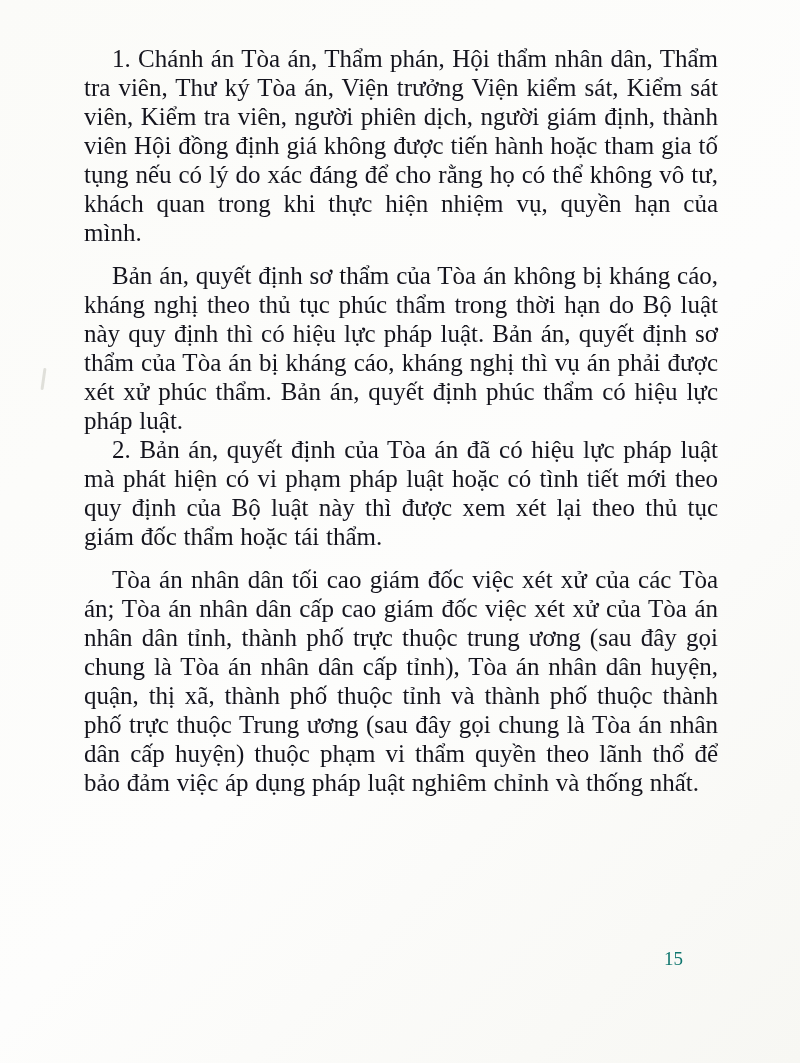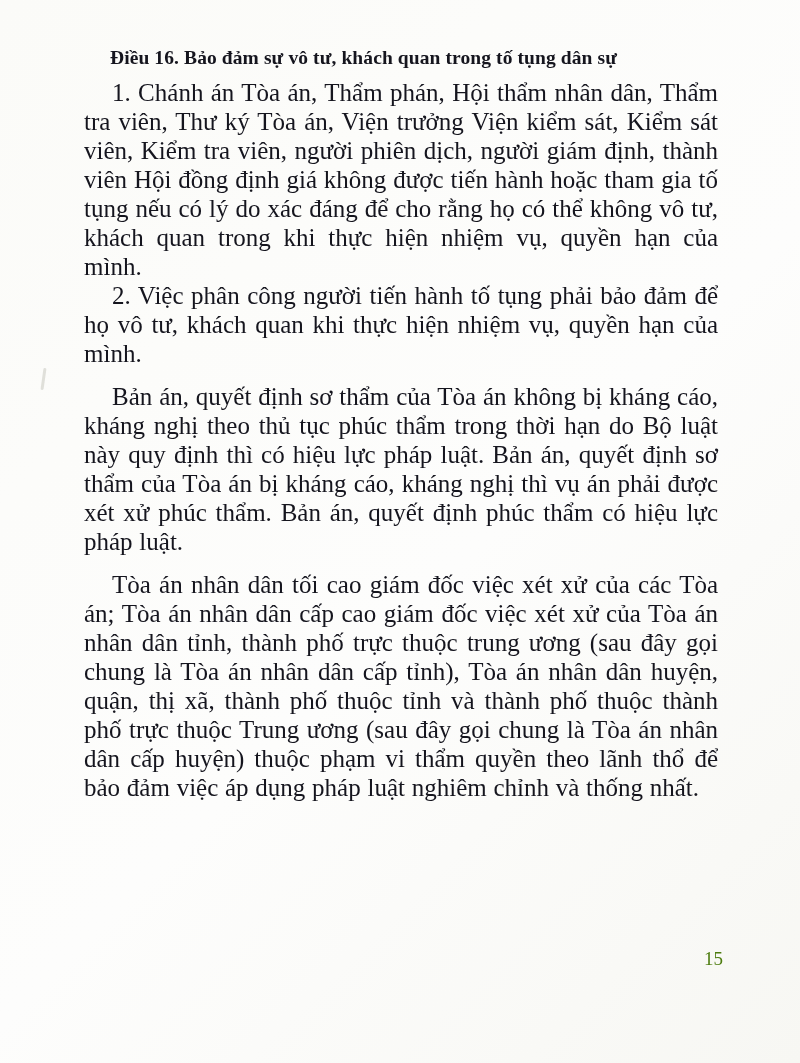--- a/index.html
+++ b/index.html
@@ -33,23 +33,23 @@
     font-size: 25px;
     line-height: 29px;
     margin: 0;
     text-align: justify;
     text-indent: 28px;
     word-spacing: 0.5px;
   }
   .page-number {
     position: absolute;
     top: 948px;
-    left: 704px;
+    left: 664px;
     font-size: 19px;
-    color: #4d7c0f;
+    color: #0f766e;
   }
   .scan-artifact {
     position: absolute;
     left: 42px;
     top: 368px;
     width: 3px;
     height: 22px;
     background: #d8d8d2;
     border-radius: 2px;
     transform: rotate(8deg);
@@ -57,27 +57,26 @@
   }
 </style>
 </head>
 <body>
 
 <div class="scan-artifact"></div>
 
 <main class="page-content">
 
   <section class="section">
-    <h2 class="heading">Điều 16. Bảo đảm sự vô tư, khách quan trong tố tụng dân sự</h2>
     <p class="para">1. Chánh án Tòa án, Thẩm phán, Hội thẩm nhân dân, Thẩm tra viên, Thư ký Tòa án, Viện trưởng Viện kiểm sát, Kiểm sát viên, Kiểm tra viên, người phiên dịch, người giám định, thành viên Hội đồng định giá không được tiến hành hoặc tham gia tố tụng nếu có lý do xác đáng để cho rằng họ có thể không vô tư, khách quan trong khi thực hiện nhiệm vụ, quyền hạn của mình.</p>
-    <p class="para">2. Việc phân công người tiến hành tố tụng phải bảo đảm để họ vô tư, khách quan khi thực hiện nhiệm vụ, quyền hạn của mình.</p>
   </section>
 
   <section class="section">
     <p class="para">Bản án, quyết định sơ thẩm của Tòa án không bị kháng cáo, kháng nghị theo thủ tục phúc thẩm trong thời hạn do Bộ luật này quy định thì có hiệu lực pháp luật. Bản án, quyết định sơ thẩm của Tòa án bị kháng cáo, kháng nghị thì vụ án phải được xét xử phúc thẩm. Bản án, quyết định phúc thẩm có hiệu lực pháp luật.</p>
+    <p class="para">2. Bản án, quyết định của Tòa án đã có hiệu lực pháp luật mà phát hiện có vi phạm pháp luật hoặc có tình tiết mới theo quy định của Bộ luật này thì được xem xét lại theo thủ tục giám đốc thẩm hoặc tái thẩm.</p>
   </section>
 
   <section class="section">
     <p class="para">Tòa án nhân dân tối cao giám đốc việc xét xử của các Tòa án; Tòa án nhân dân cấp cao giám đốc việc xét xử của Tòa án nhân dân tỉnh, thành phố trực thuộc trung ương (sau đây gọi chung là Tòa án nhân dân cấp tỉnh), Tòa án nhân dân huyện, quận, thị xã, thành phố thuộc tỉnh và thành phố thuộc thành phố trực thuộc Trung ương (sau đây gọi chung là Tòa án nhân dân cấp huyện) thuộc phạm vi thẩm quyền theo lãnh thổ để bảo đảm việc áp dụng pháp luật nghiêm chỉnh và thống nhất.</p>
   </section>
 
 </main>
 
 <div class="page-number">15</div>
 

